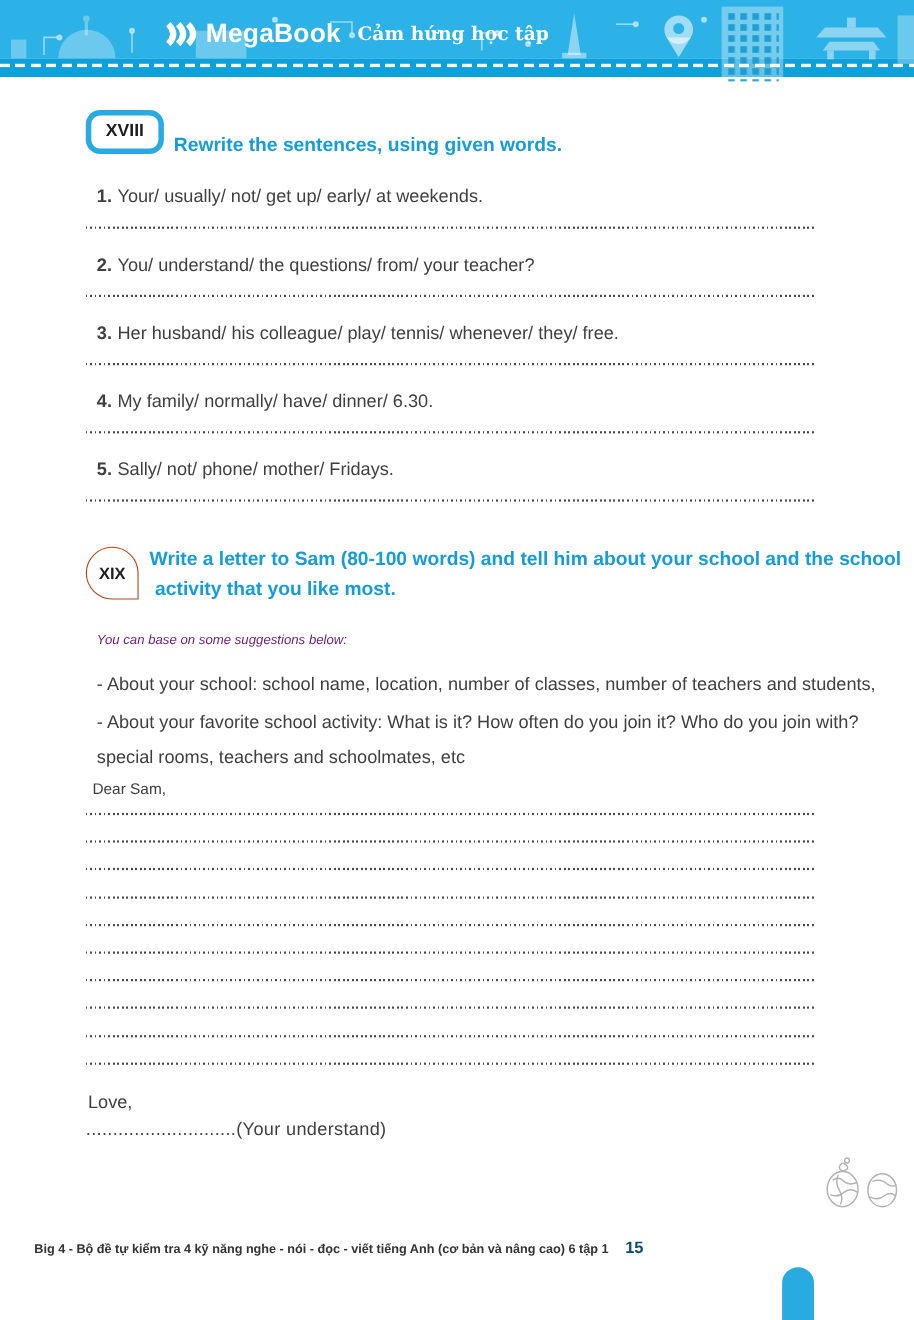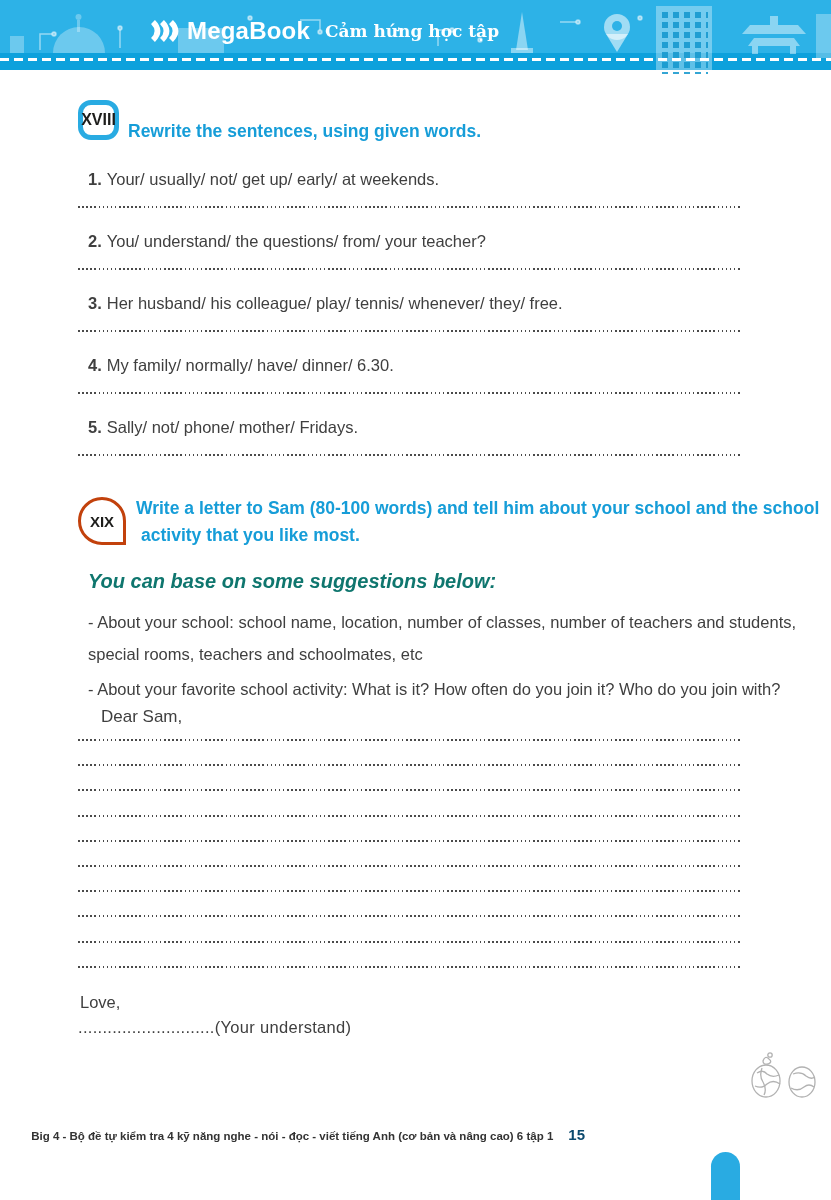--- a/index.html
+++ b/index.html
@@ -16,49 +16,49 @@
   .brand { position:absolute; top:17px; left:150px; display:flex; align-items:center; gap:7px; z-index:3; }
   .brand-name { color:#fff; font-size:24px; font-weight:700; letter-spacing:.2px; }
   .brand-tagline { color:#fff; font-size:17px; font-weight:600;
                    font-family:"DejaVu Serif", serif; margin-left:8px; }
 
   
   .content { padding:0 91px 0 78px; position:relative; }
 
   .sec-row { display:flex; }
   .sec18-row { margin-top:30px; align-items:flex-end; }
-  .badge-rect { width:41px; height:40px; border:5px solid #29abe2; border-radius:13px;
+  .badge-rect { width:71px; height:40px; border:5px solid #29abe2; border-radius:13px;
                 display:flex; align-items:center; justify-content:center;
                 font-weight:700; font-size:16px; color:#1d1d1b; flex:0 0 auto; background:#fff; }
   .sec-title { color:#169dd8; font-weight:700; font-size:17.5px; }
   .sec18-row .sec-title { margin-left:9px; margin-bottom:-2px;text-align:center; }
 
   .ex-item { margin:22px 0 0 10px; font-size:16.5px; line-height:22px; white-space:nowrap; }
   .ex-item.first { margin-top:28px; }
   .ex-item .num { font-weight:700; margin-right:5px; }
   .dotline { height:2px;
              background:repeating-linear-gradient(90deg,#4a4a4a 0 1.5px, transparent 1.5px 4.1px); }
   .ex-dot { margin-top:16px; }
 
   .sec19-row { margin-top:41px; align-items:flex-start; }
-  .badge-circle { width:48px; height:48px; border:3px solid #c2410c; border-radius:50% 50% 0 50%;
+  .badge-circle { width:48px; height:48px; border:1px solid #c2410c; border-radius:50% 50% 0 50%;
                   display:flex; align-items:center; justify-content:center;
                   font-weight:700; font-size:15px; color:#1d1d1b; flex:0 0 auto; background:#fff; }
   .sec19-title { margin-left:10px; margin-top:-2px; }
   .sec19-title .tl { line-height:27px; white-space:nowrap; }
   .sec19-title .tl + .tl { margin-left:5px; }
 
-  .hint { margin:21px 0 0 10px; color:#0f766e; font-style:italic; font-size:20px; line-height:22px;font-weight:bold; }
+  .hint { margin:21px 0 0 10px; color:#701a75; font-style:italic; font-size:12px; line-height:22px; }
 
   .sugg { margin-left:10px; font-size:16.5px; }
   .sg { line-height:32px; white-space:nowrap; }
   .sg.p1a { margin-top:14px; }
   .sg.p2a { margin-top:3px; }
 
-  .salutation { margin:1px 0 0 23px; font-size:17px; line-height:22px; }
+  .salutation { margin:1px 0 0 6px; font-size:14px; line-height:22px; }
 
   #letter-lines { margin-top:11px; }
   .ll { margin-bottom:23.2px; }
 
   .closing { margin:12px 0 0 2px; font-size:16.5px; line-height:22px; }
   .signature { margin:3px 0 0 0; font-size:16.5px; line-height:22px; letter-spacing:.3px; }
 
   
   .footer { position:absolute; top:1126px; left:0; width:681px; display:flex;
             justify-content:flex-end; align-items:baseline; padding-right:96px; gap:15px; }
@@ -175,22 +175,22 @@
     <div class="sec-title sec19-title">
       <div class="tl">Write a letter to Sam (80-100 words) and tell him about your school and the school</div>
       <div class="tl">activity that you like most.</div>
     </div>
   </div>
 
   <div class="hint">You can base on some suggestions below:</div>
 
   <div class="sugg">
     <div class="sg p1a">- About your school: school name, location, number of classes, number of teachers and students,</div>
+    <div class="sg p2a">- About your favorite school activity: What is it? How often do you join it? Who do you join with?</div>
     <div class="sg">special rooms, teachers and schoolmates, etc</div>
-    <div class="sg p2a">- About your favorite school activity: What is it? How often do you join it? Who do you join with?</div>
   </div>
 
   <div class="salutation">Dear Sam,</div>
 
   <div id="letter-lines">
       <div class="dotline ll"></div>
       <div class="dotline ll"></div>
       <div class="dotline ll"></div>
       <div class="dotline ll"></div>
       <div class="dotline ll"></div>

